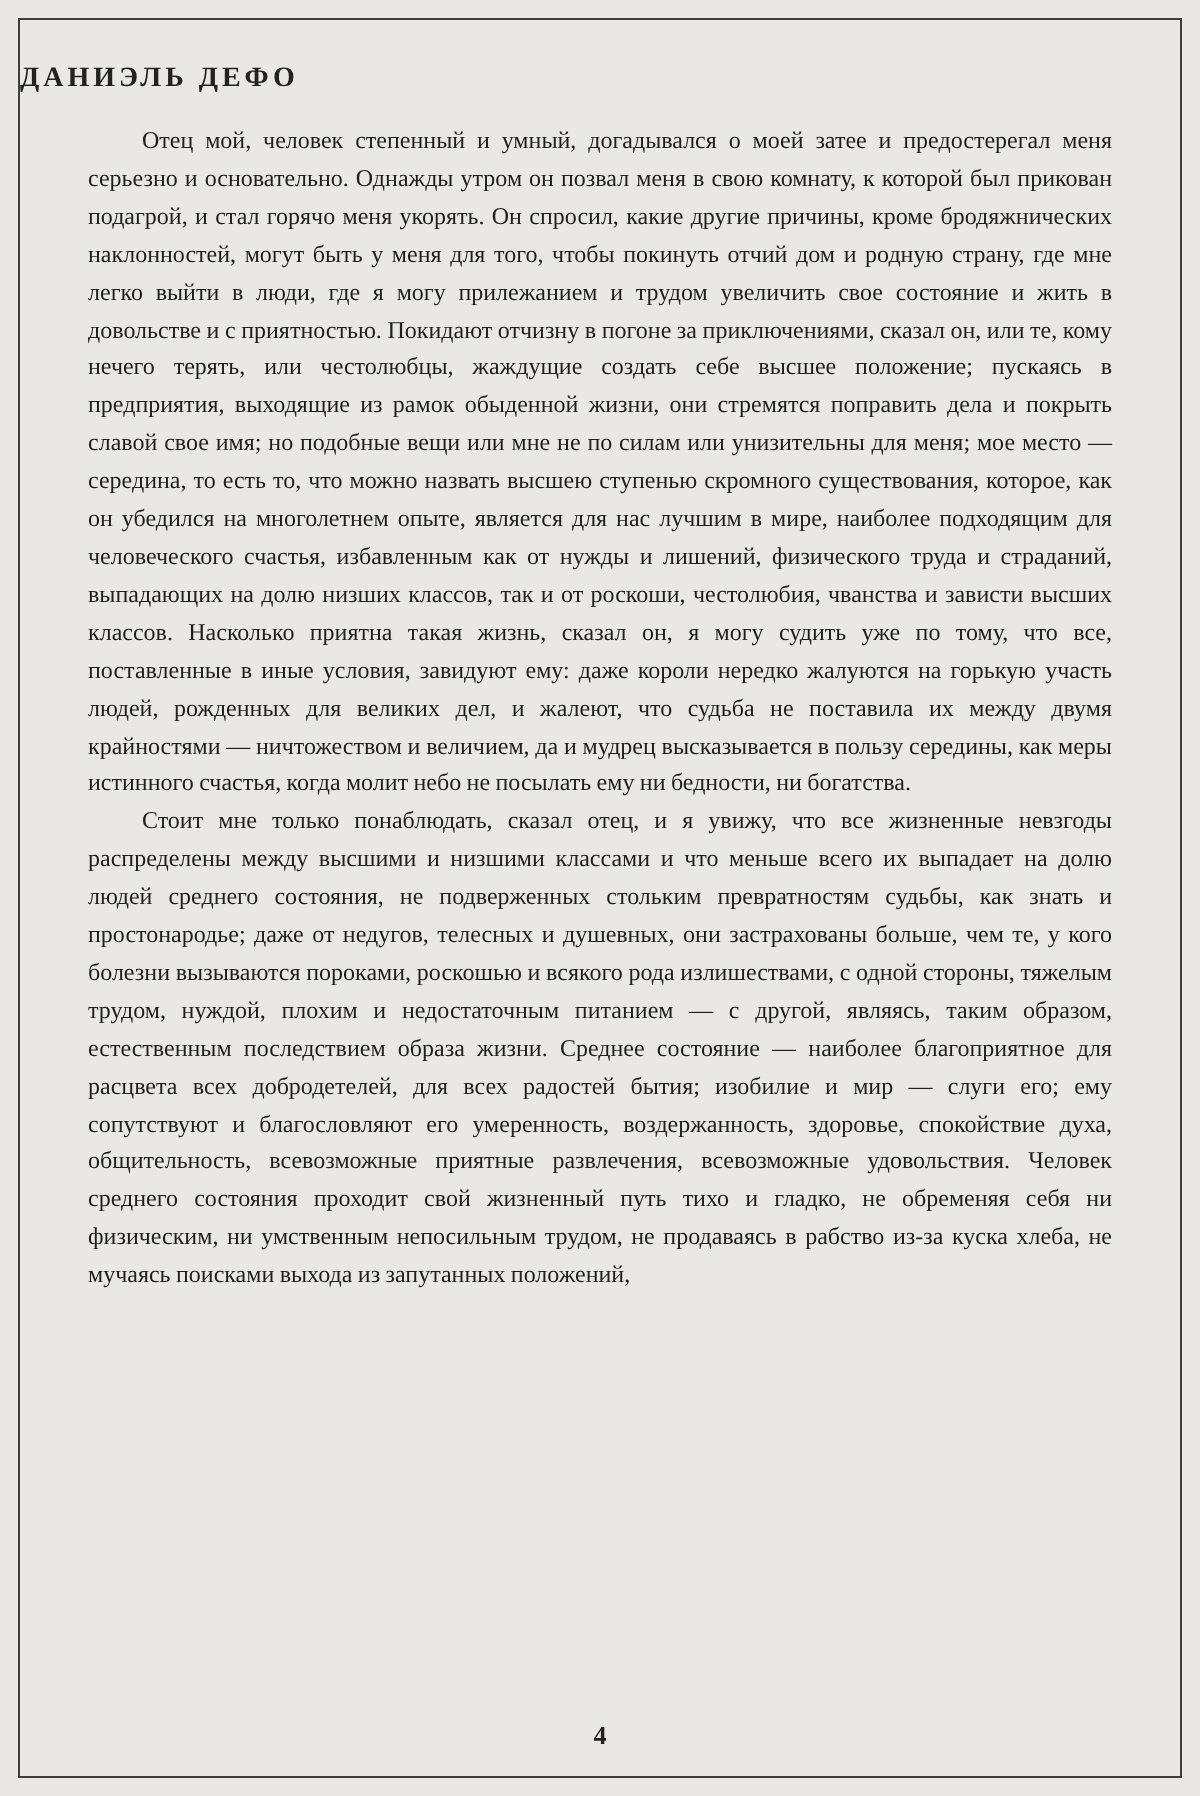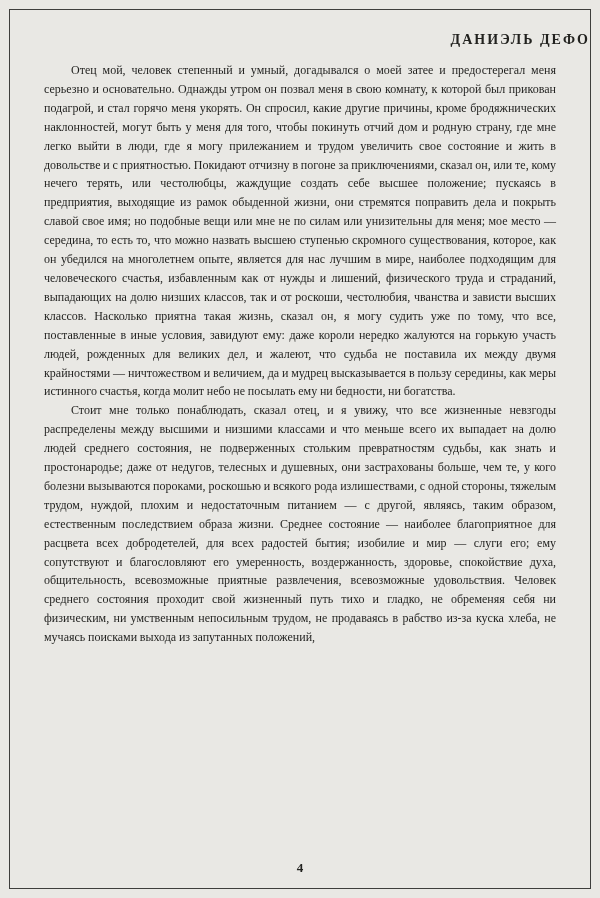--- a/index.html
+++ b/index.html
@@ -22,21 +22,21 @@
       position: absolute;
       top: 9px;
       left: 9px;
       right: 9px;
       bottom: 9px;
       border: 1px solid #3e3e3c;
       overflow: hidden;
     }
     .header {
       margin-top: 22px;
-      text-align: right;
+      text-align: left;
       font-weight: bold;
       font-size: 14px;
       letter-spacing: 2px;
       color: #22221f;
     }
     .body-text {
       margin: 13px 34px 0 34px;
       text-align: justify;
       font-size: 12px;
       line-height: 18.9px;

